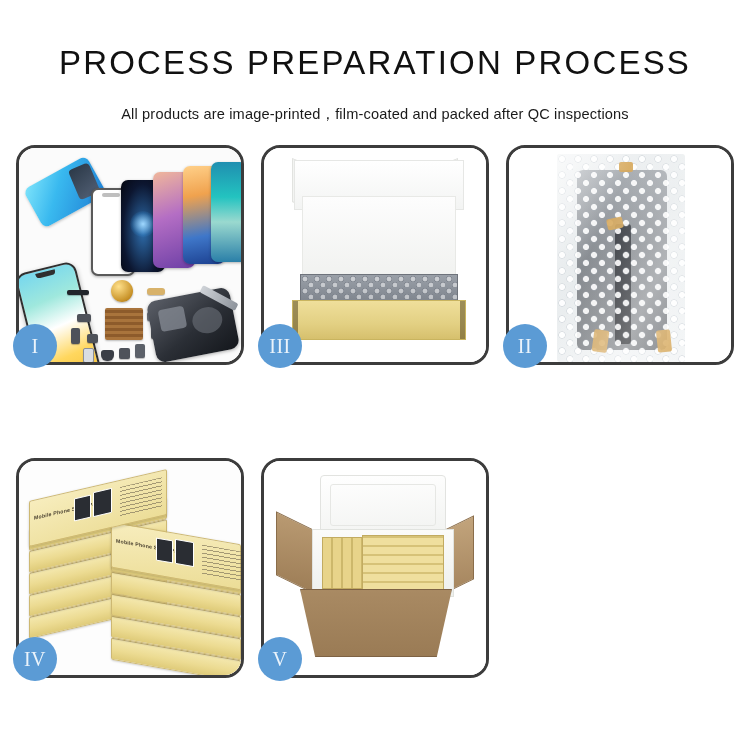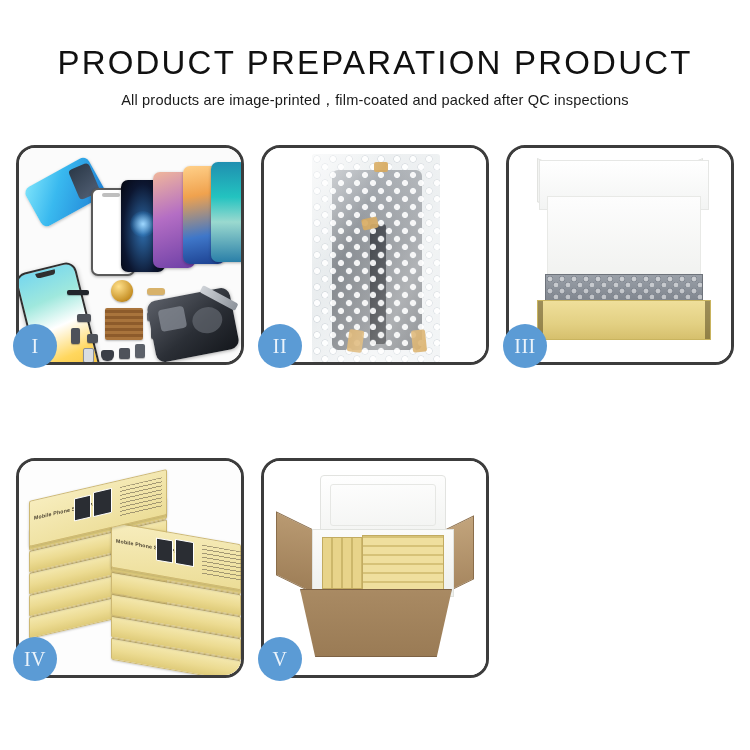--- a/index.html
+++ b/index.html
@@ -11,21 +11,21 @@
   .page{position:relative;width:750px;height:750px;}
 
   
   .header{position:absolute;left:0;top:0;width:750px;text-align:center;}
   .title{
     margin:0;padding-top:44px;
     font-size:33px;line-height:38px;font-weight:400;
     letter-spacing:2.2px;color:#111;white-space:nowrap;
   }
   .subtitle{
-    margin:0;padding-top:9px;
+    margin:14px;padding-top:9px;
     font-size:14.6px;line-height:18px;font-weight:400;
     letter-spacing:.15px;color:#1a1a1a;white-space:nowrap;
   }
 
   
   .grid{
     position:absolute;left:16px;top:145px;
     width:718px;height:540px;
     display:grid;
     grid-template-columns:repeat(3,228px);
@@ -296,21 +296,21 @@
   .c-tape{position:absolute;background:#a0855f;opacity:.85;}
   .c-tape.t1{left:44px;top:84px;width:16px;height:16px;transform:skewY(30deg);}
   .c-tape.t2{left:46px;top:140px;width:16px;height:16px;transform:skewY(30deg);}
 </style>
 </head>
 <body>
 
 <div class="page">
 
   <div class="header">
-    <h1 class="title">PRODUCT PREPARATION PRODUCT</h1>
+    <h1 class="title">PROCESS PREPARATION PROCESS</h1>
     <p class="subtitle">All products are image-printed，film-coated and packed after QC inspections</p>
   </div>
 
   <div class="grid">
 
     <div class="panel">
       <div class="panel-inner p1">
         <div class="lcd-blue"></div>
         <div class="fan">
           <div class="ph ph1"></div>
@@ -333,48 +333,48 @@
         <div class="sp i"></div>
         <div class="sp j"></div>
         <div class="sp k"></div>
         <div class="backshell"></div>
         <div class="tweezer"></div>
       </div>
       <div class="badge">I</div>
     </div>
 
     <div class="panel">
+      <div class="panel-inner p3">
+        <div class="b3-lidL"></div>
+        <div class="b3-lidR"></div>
+        <div class="b3-foamtop"></div>
+        <div class="b3-foam"></div>
+        <div class="b3-bubble"></div>
+        <div class="b3-front"></div>
+      </div>
+      <div class="badge">III</div>
+    </div>
+
+    <div class="panel">
       <div class="panel-inner p2">
         <div class="bag">
           <div class="inner-part"></div>
           <div class="flex-strip"></div>
           <div class="bubbles"></div>
           <div class="tape t1"></div>
           <div class="tape t2"></div>
           <div class="tape t3"></div>
           <div class="tape t4"></div>
           <div class="sheen"></div>
         </div>
       </div>
       <div class="badge">II</div>
     </div>
 
     <div class="panel">
-      <div class="panel-inner p3">
-        <div class="b3-lidL"></div>
-        <div class="b3-lidR"></div>
-        <div class="b3-foamtop"></div>
-        <div class="b3-foam"></div>
-        <div class="b3-bubble"></div>
-        <div class="b3-front"></div>
-      </div>
-      <div class="badge">III</div>
-    </div>
-
-    <div class="panel">
       <div class="panel-inner p4">
         <div class="stack">
           <div class="sbox lbox l5"></div>
           <div class="sbox lbox l4"></div>
           <div class="sbox lbox l3"></div>
           <div class="sbox lbox l2"></div>
           <div class="sbox lbox l1"></div>
           <div class="sbox rbox r5"></div>
           <div class="sbox rbox r4"></div>
           <div class="sbox rbox r3"></div>

